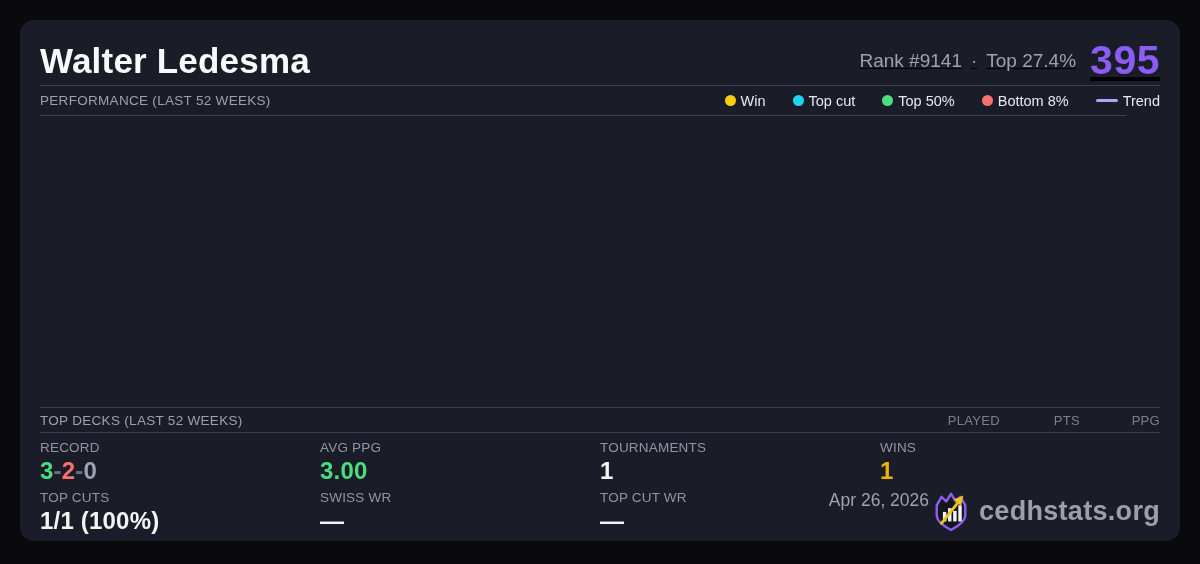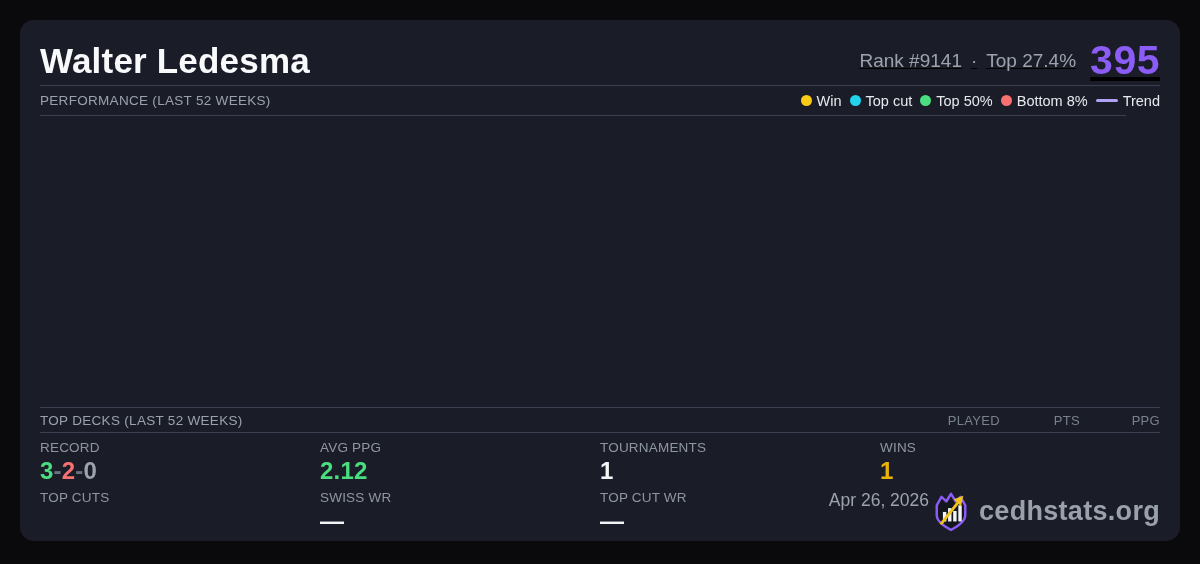--- a/index.html
+++ b/index.html
@@ -29,21 +29,21 @@
   }
   .header-right { display:flex; align-items:center; gap:14px;text-decoration:underline; }
   .rank-line { display:flex; align-items:center; gap:9px; font-size:19px; color:#9ca3af; }
   .score { font-size:41px; font-weight:700; line-height:1; letter-spacing:0.5px; }
   
   .perf-row {
     height:29px;
     display:flex; align-items:center; justify-content:space-between;
   }
   .section-label { font-size:13.5px; color:#9aa1ae; letter-spacing:0.3px; }
-  .legend { display:flex; align-items:flex-start; gap:8px; }
+  .legend { display:flex; align-items:flex-start; gap:27px; }
   .legend-item { display:flex; align-items:center; gap:5px; font-size:14.5px; color:#e7e9ee; }
   .dot { width:11px; height:11px; border-radius:50%; }
   .trend-swatch { width:22px; height:3px; border-radius:2px; }
   .chart-top-line { height:1px; width:1086px; background:#3a4052; }
   
   .chart-area { height:291px; }
   
   .decks-row {
     height:26px;
     border-top:1px solid #3a4052;
@@ -128,25 +128,26 @@
   </div>
 
   <div class="stats">
 
     <div>
       <div class="stat-label">RECORD</div>
       <div class="stat-value">
         <span style="color: rgb(74, 222, 128);">3</span><span style="color: rgb(107, 114, 128);">-</span><span style="color: rgb(248, 113, 113);">2</span><span style="color: rgb(107, 114, 128);">-</span><span style="color: rgb(156, 163, 175);">0</span>
       </div>
       <div class="stat-label">TOP CUTS</div>
+      <div class="stat-value">1/1 (100%)</div>
     </div>
 
     <div>
       <div class="stat-label">AVG PPG</div>
-      <div class="stat-value" style="color: rgb(74, 222, 128);">2.12</div>
+      <div class="stat-value" style="color: rgb(74, 222, 128);">3.00</div>
       <div class="stat-label">SWISS WR</div>
       <div class="stat-value">—</div>
     </div>
 
     <div>
       <div class="stat-label">TOURNAMENTS</div>
       <div class="stat-value">1</div>
       <div class="stat-label">TOP CUT WR</div>
       <div class="stat-value">—</div>
     </div>

